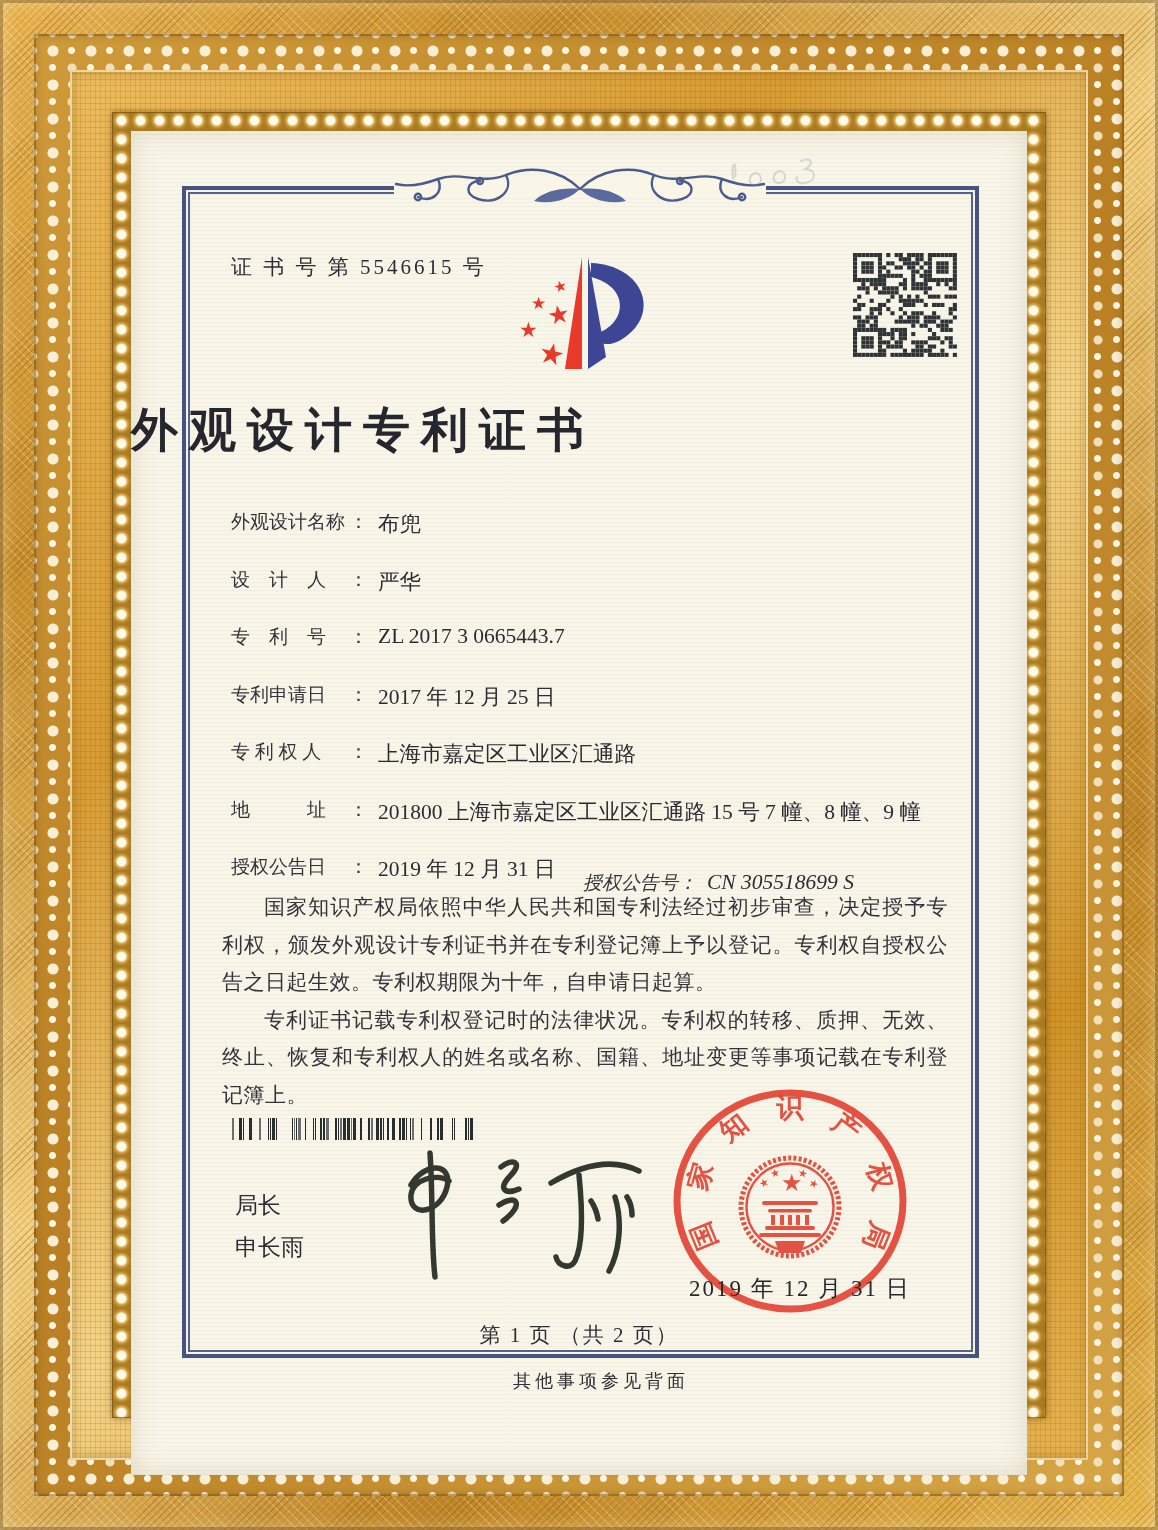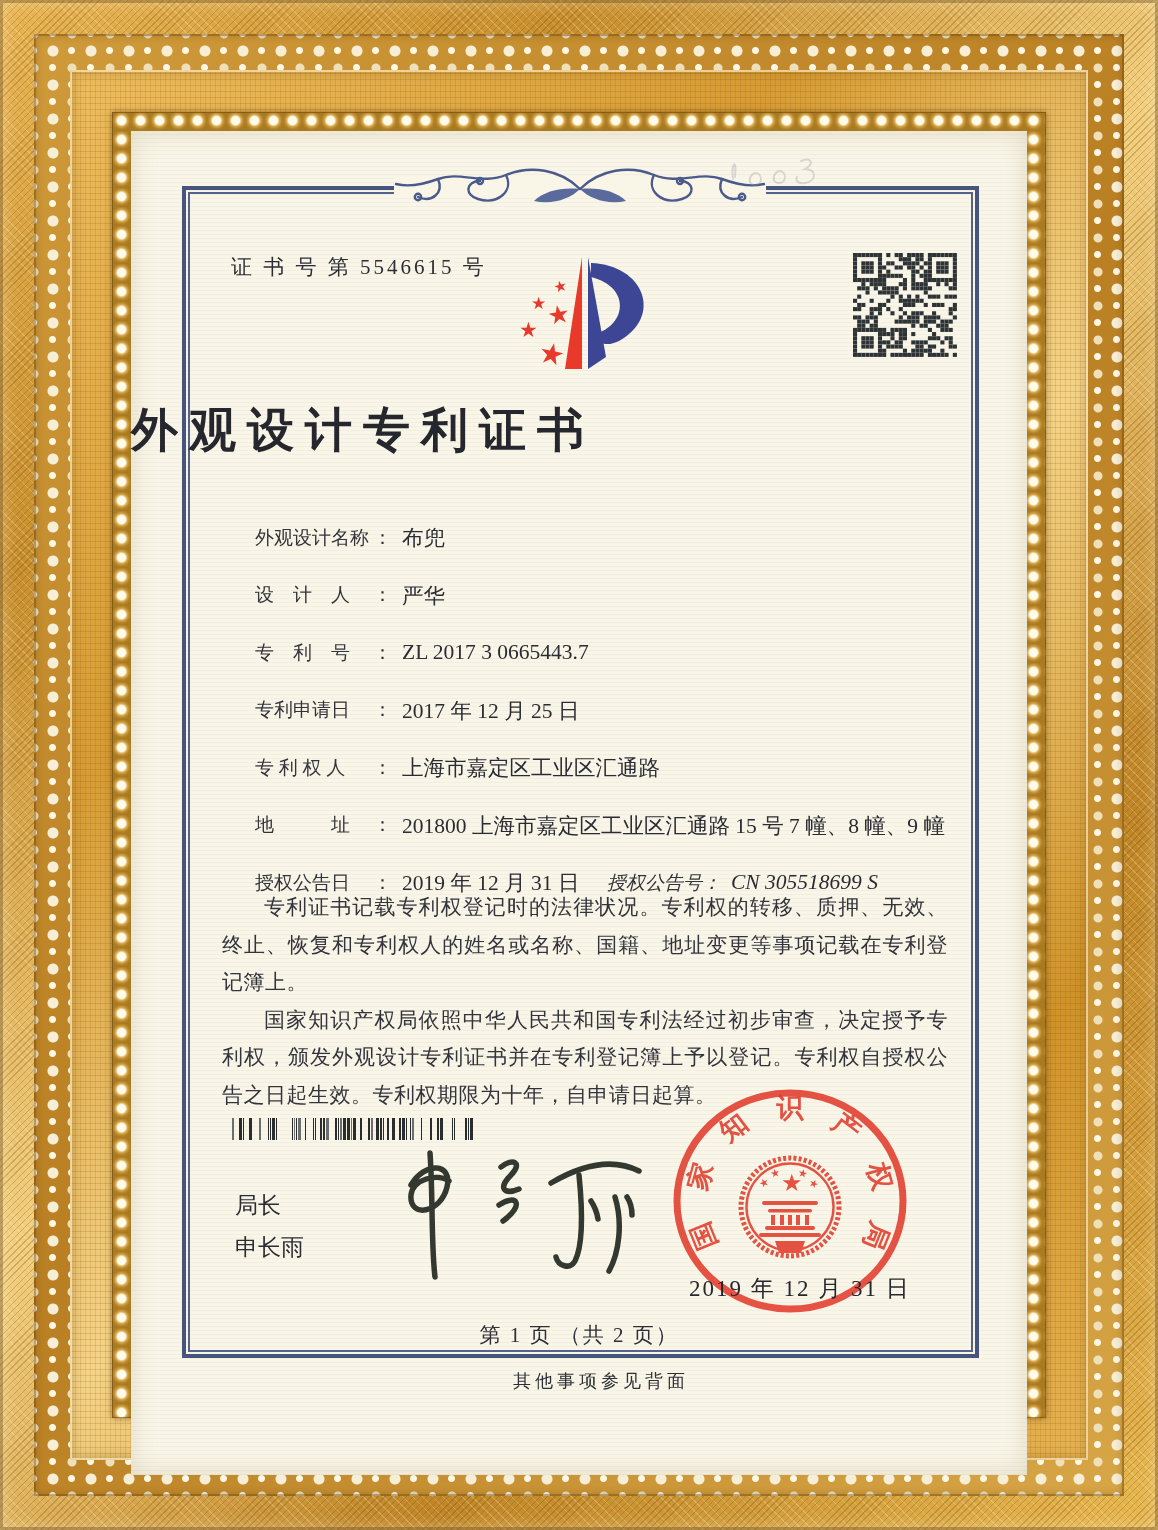--- a/index.html
+++ b/index.html
@@ -45,21 +45,21 @@
     border:4px solid #47547e;box-sizing:border-box;}
   .inner-border .thin{position:absolute;left:2px;top:2px;right:2px;bottom:2px;
     border:2px solid #55628c;}
   .ornament{position:absolute;left:263px;top:22px;width:372px;height:72px;}
   .cert-no{position:absolute;left:100px;top:122px;font-size:21px;letter-spacing:3px;color:#2c2c34;}
   .logo{position:absolute;left:372px;top:106px;width:164px;height:160px;}
   .qr{position:absolute;left:722px;top:122px;width:104px;height:104px;}
   .title{position:absolute;left:0;top:268px;width:100%;
     font-size:47px;font-weight:600;letter-spacing:11px;color:#26262e;}
   .fields{position:absolute;left:100px;top:378px;width:720px;}
-  .frow{height:57.5px;display:flex;align-items:center;position:relative;white-space:nowrap;margin-left:24px;}
+  .frow{height:57.5px;display:flex;align-items:flex-start;position:relative;white-space:nowrap;}
   .flabel{display:inline-block;min-width:118px;font-size:19px;color:#33333b;}
   .fcolon{font-size:19px;margin-right:10px;}
   .fvalue{font-size:21.5px;color:#2b2b33;}
   .pair2{position:absolute;left:352px;top:0;height:100%;display:flex;align-items:center;font-style:italic;}
   .paras{position:absolute;left:91px;top:758px;width:726px;font-size:21px;line-height:37.5px;
     text-align:justify;color:#33333b;letter-spacing:.5px;}
   .paras p{margin:0;text-indent:2em;}
   .barcode{position:absolute;left:101px;top:987px;width:242px;height:22px;}
   .signer{position:absolute;left:104px;top:1048px;font-size:23px;color:#2c2c34;line-height:42px;margin-top:6px;}
   .signature{position:absolute;left:252px;top:1008px;width:270px;height:150px;}
@@ -503,22 +503,22 @@
         <span class="fvalue">2019 年 12 月 31 日</span>
         <span class="pair2">
           <span class="flabel" style="min-width:0">授权公告号</span>
             <span class="fcolon">：</span>
           <span class="fvalue">CN 305518699 S</span>
         </span>
       </div>
     </div>
 
     <div class="paras">
+      <p>国家知识产权局依照中华人民共和国专利法经过初步审查，决定授予专利权，颁发外观设计专利证书并在专利登记簿上予以登记。专利权自授权公告之日起生效。专利权期限为十年，自申请日起算。</p>
       <p>专利证书记载专利权登记时的法律状况。专利权的转移、质押、无效、终止、恢复和专利权人的姓名或名称、国籍、地址变更等事项记载在专利登记簿上。</p>
-      <p>国家知识产权局依照中华人民共和国专利法经过初步审查，决定授予专利权，颁发外观设计专利证书并在专利登记簿上予以登记。专利权自授权公告之日起生效。专利权期限为十年，自申请日起算。</p>
     </div>
 
     <svg class="barcode" id="barcode-svg" viewBox="0 0 242 22" preserveAspectRatio="none">
         <rect x="0" y="0" width="2" height="22" fill="#6b6f70"></rect>
         <rect x="7" y="0" width="3" height="22" fill="#2a2d2e"></rect>
         <rect x="11" y="0" width="1" height="22" fill="#2a2d2e"></rect>
         <rect x="17" y="0" width="3" height="22" fill="#2a2d2e"></rect>
         <rect x="27" y="0" width="2" height="22" fill="#6b6f70"></rect>
         <rect x="36" y="0" width="1" height="22" fill="#2a2d2e"></rect>
         <rect x="38" y="0" width="1" height="22" fill="#2a2d2e"></rect>

